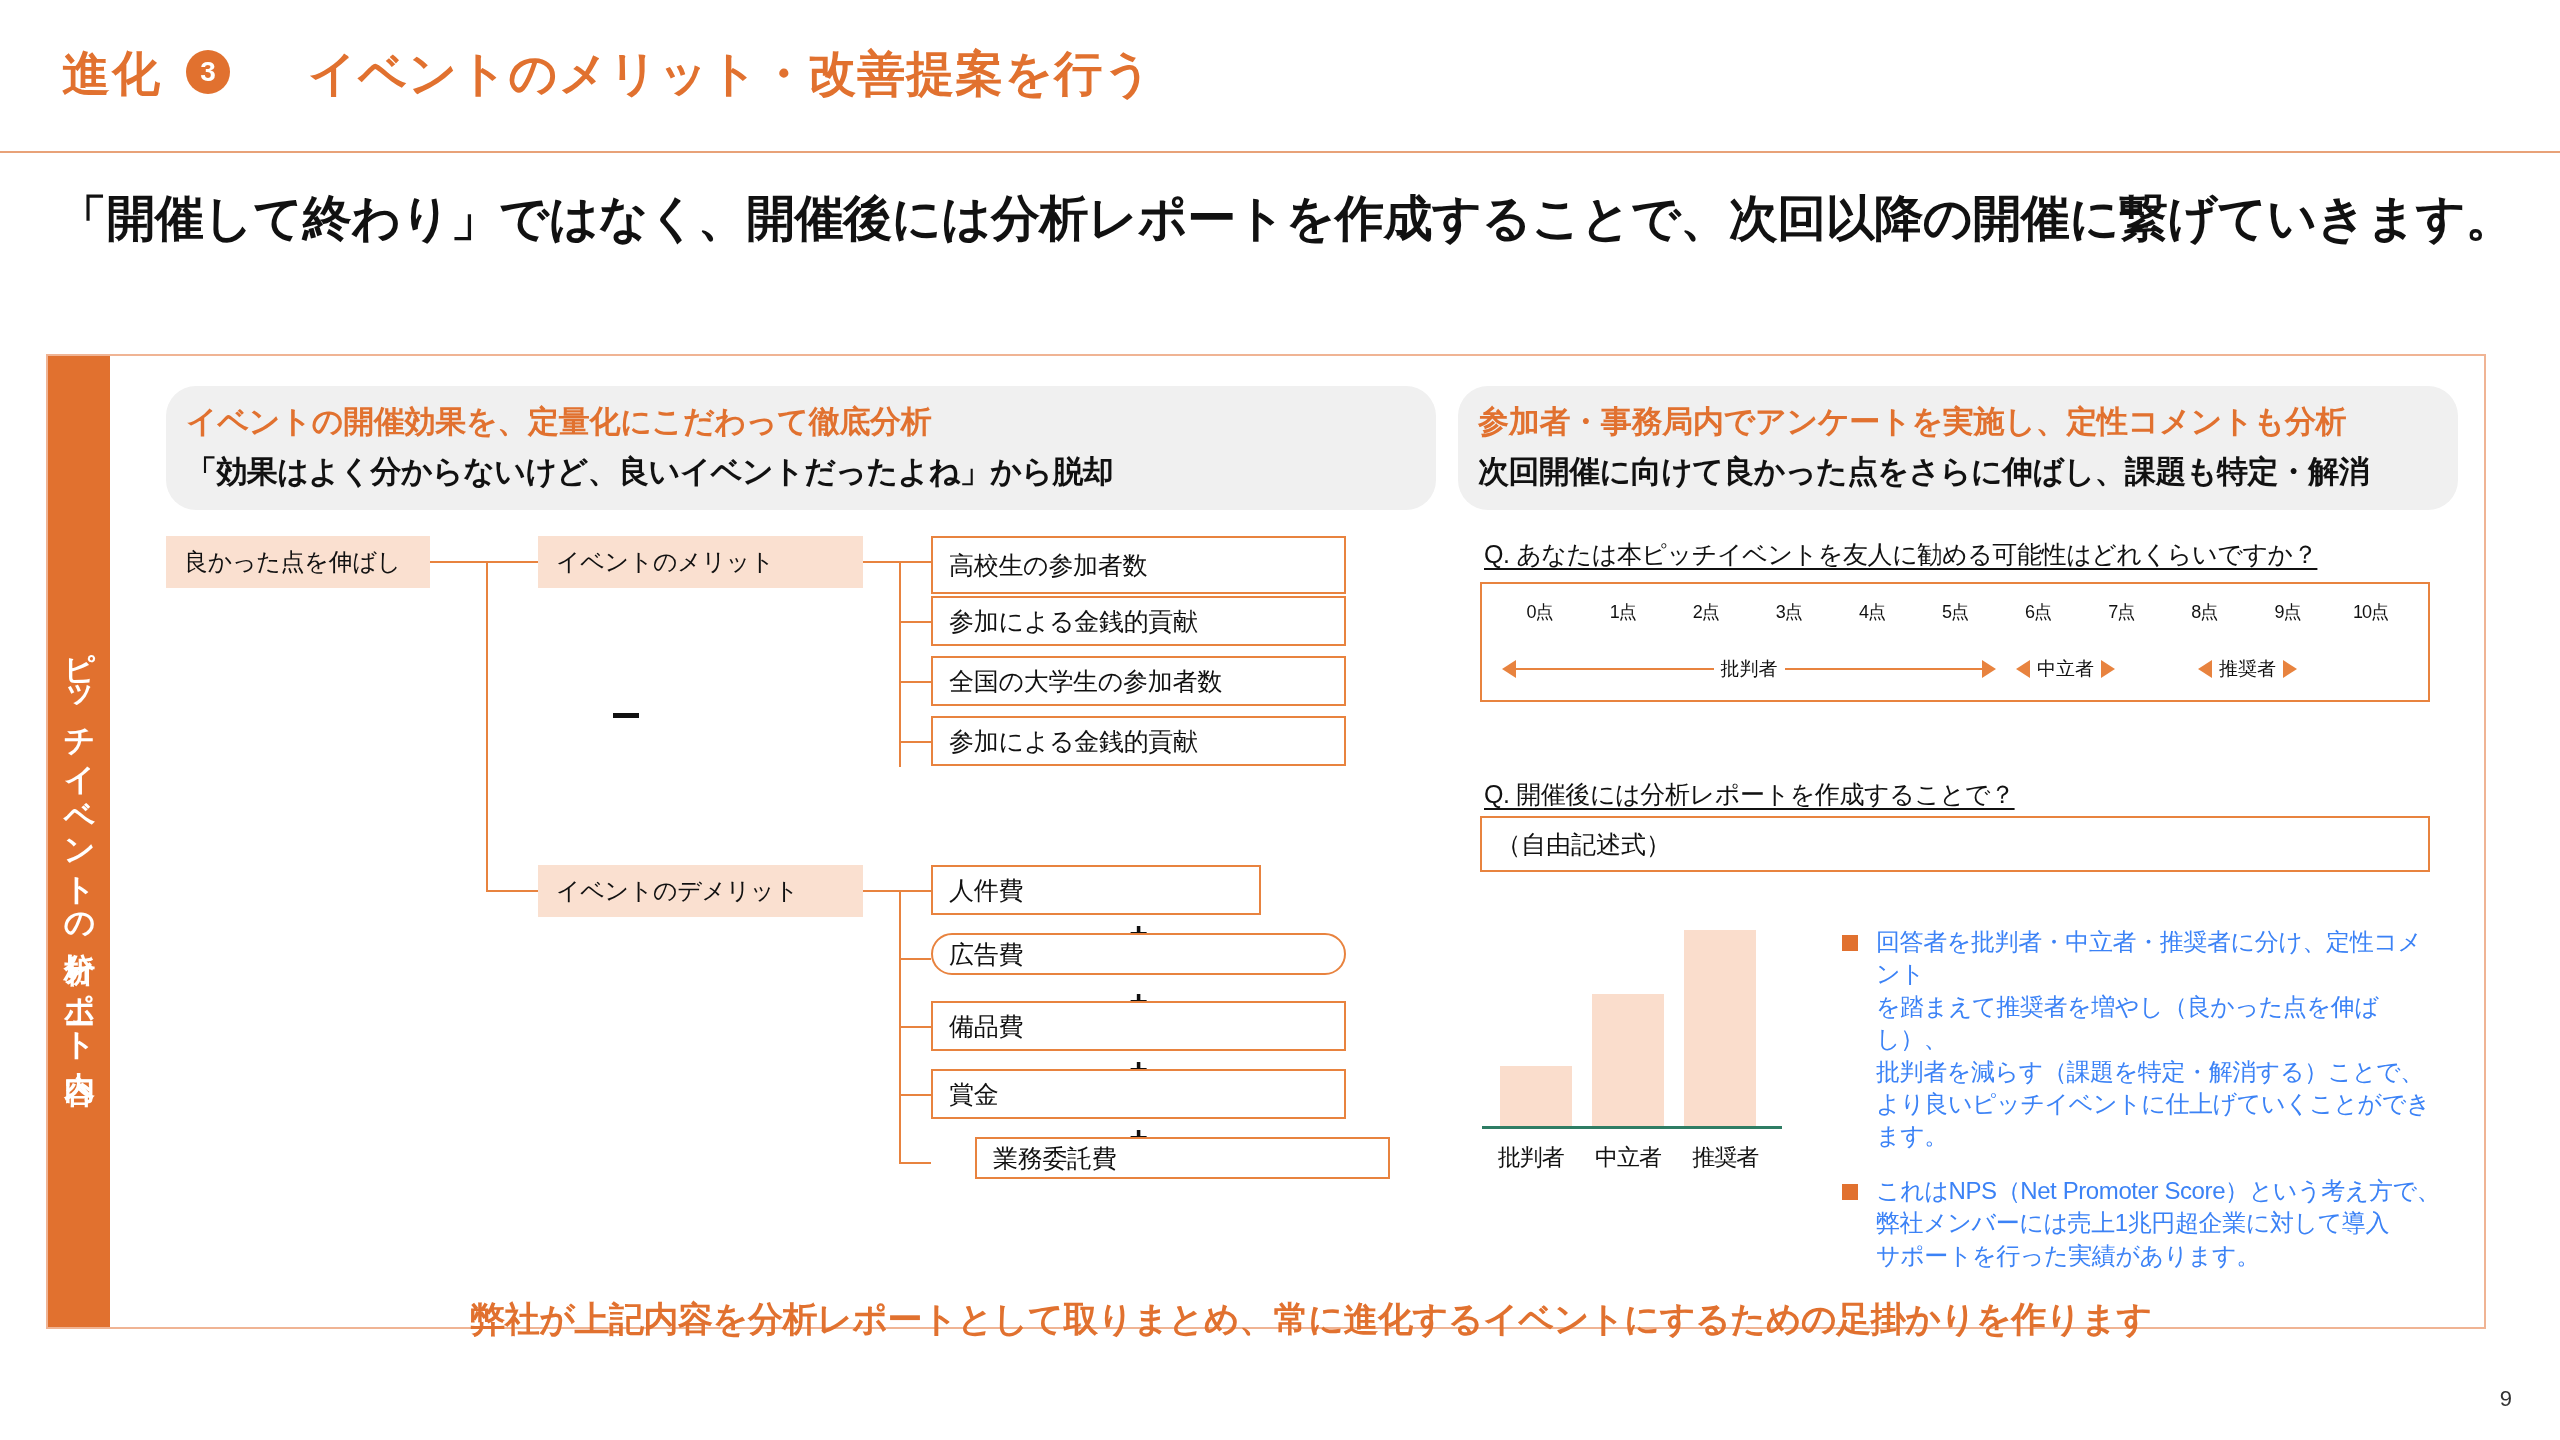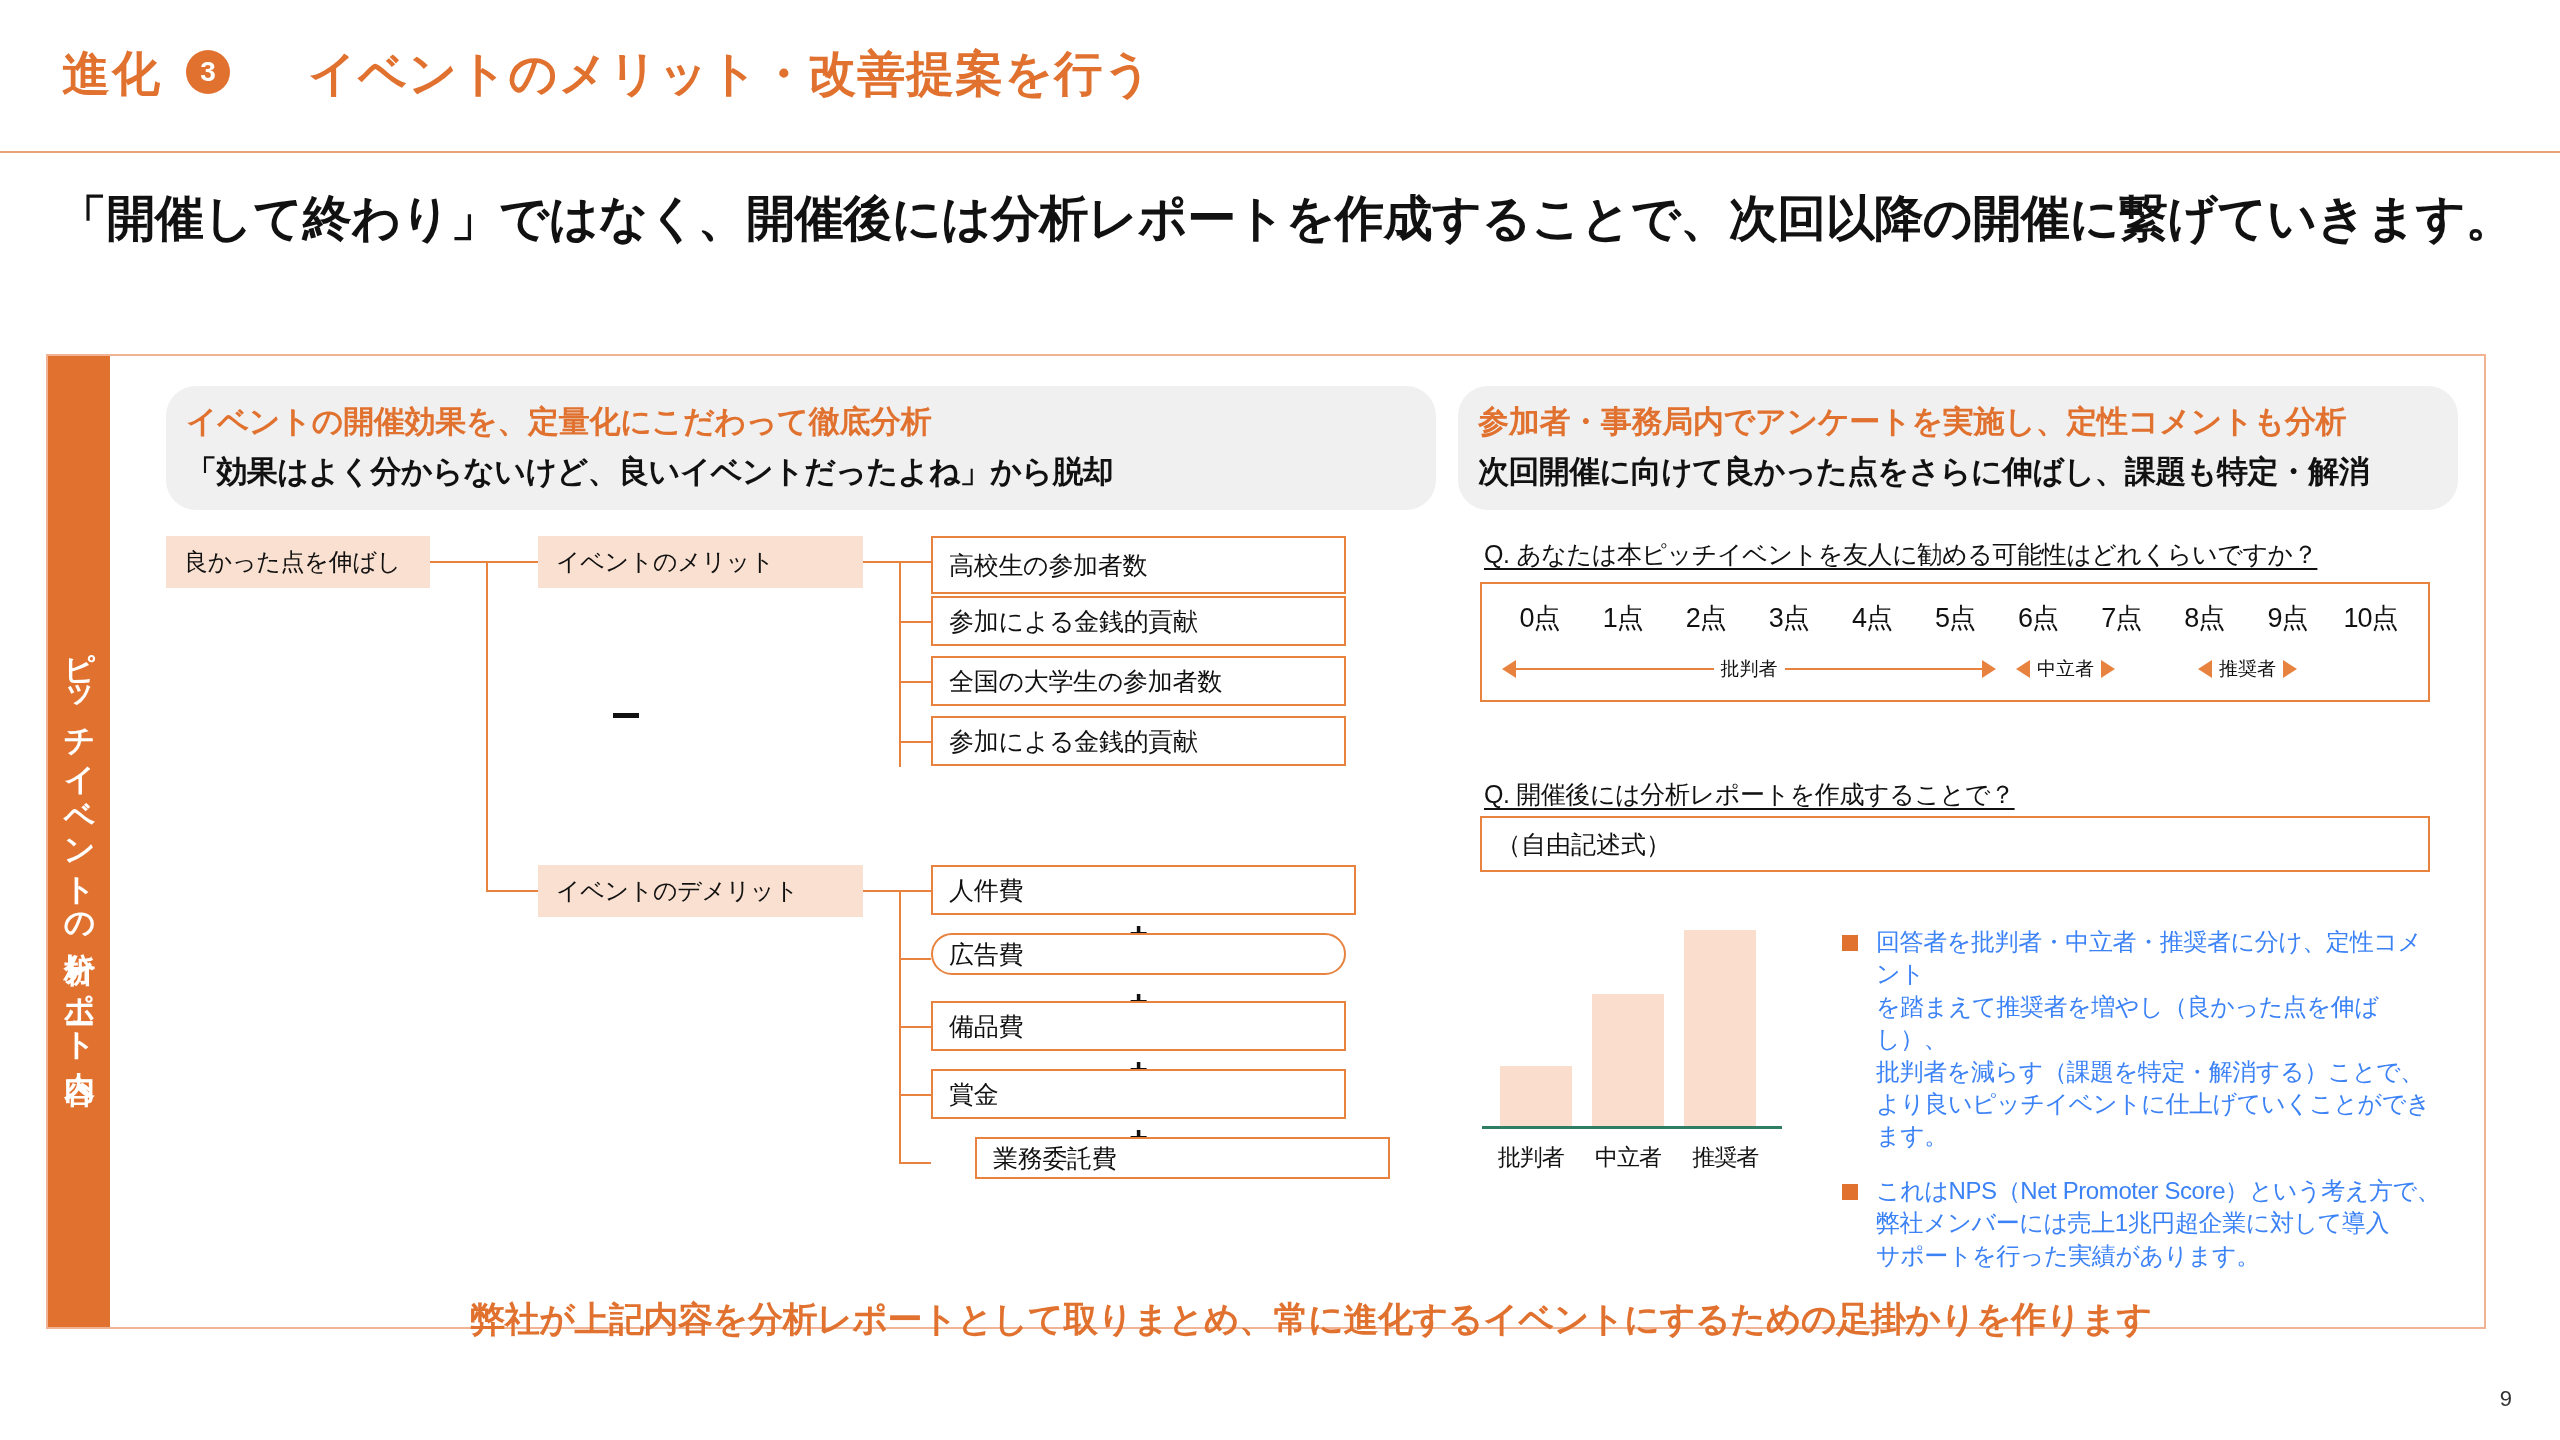--- a/index.html
+++ b/index.html
@@ -131,21 +131,21 @@
     white-space: nowrap;
   }
   .nps-box {
     position: absolute;
     border: 2px solid #E8833F;
     background: #ffffff;
   }
   .nps-scores {
     position: absolute; left: 0; top: 16px; width: 100%;
     display: flex; padding: 0 16px;
-    font-size: 27px; color: #111111; font-weight: 400;
+    font-size: 18px; color: #111111; font-weight: 400;
   }
   .nps-scores span { flex: 1; text-align: center; letter-spacing: -1px; }
   .nps-arrows {
     position: absolute; left: 0; top: 68px; width: 100%; height: 40px;
   }
   .arrow-grp {
     position: absolute; top: 0; height: 34px;
     display: flex; align-items: center;
   }
   .arr-line { flex: 1; height: 2px; background: #E8833F; }
@@ -271,21 +271,21 @@
       <div class="node" style="left:372px; top:329px; width:325px; height:52px;">イベントのデメリット</div>
 
       <div class="conn conn-h" style="left:697px; top:354px; width:36px;"></div>
       <div class="conn conn-v" style="left:733px; top:354px; height:272px;"></div>
       <div class="conn conn-h" style="left:733px; top:354px; width:32px;"></div>
       <div class="conn conn-h" style="left:733px; top:422px; width:32px;"></div>
       <div class="conn conn-h" style="left:733px; top:490px; width:32px;"></div>
       <div class="conn conn-h" style="left:733px; top:558px; width:32px;"></div>
       <div class="conn conn-h" style="left:733px; top:626px; width:32px;"></div>
 
-      <div class="leafbox" style="left:765px; top:329px; width:425px; height:50px;">人件費</div>
+      <div class="leafbox" style="left:765px; top:329px; width:330px; height:50px;">人件費</div>
       <div class="op" style="left:765px; top:381px; width:415px;">+</div>
 
       <div class="leafbox" style="left:765px; top:397px; width:415px; height:42px;border-radius:22px;">広告費</div>
       <div class="op" style="left:765px; top:449px; width:415px;">+</div>
 
       <div class="leafbox" style="left:765px; top:465px; width:415px; height:50px;">備品費</div>
       <div class="op" style="left:765px; top:517px; width:415px;">+</div>
 
       <div class="leafbox" style="left:765px; top:533px; width:415px; height:50px;">賞金</div>
       <div class="op" style="left:765px; top:585px; width:415px;">+</div>

